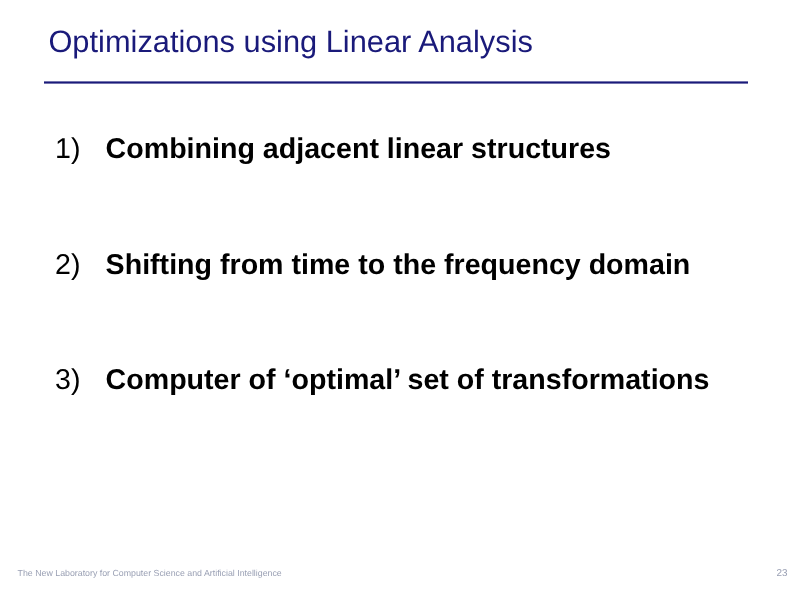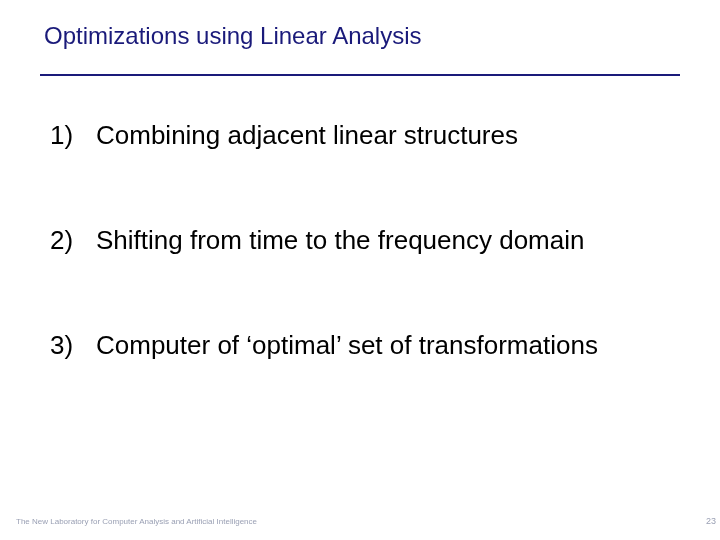--- a/index.html
+++ b/index.html
@@ -17,21 +17,21 @@
     width: 720px;
     height: 540px;
     position: relative;
     box-sizing: border-box;
   }
   .title {
     position: absolute;
     top: 22px;
     left: 44px;
     right: 44px;
-    font-size: 24px;
+    font-size: 28px;
     color: #1a1a7a;
     font-weight: 400;
     letter-spacing: 0px;
     padding-bottom: 6px;
   }
   .title-rule {
     position: absolute;
     top: 74px;
     left: 40px;
     width: 640px;
@@ -49,20 +49,21 @@
     color: #000000;
     margin-bottom: 74px;
     display: flex;
   }
   .item .num {
     width: 46px;
     flex: 0 0 46px;
   }
   .item .txt {
     flex: 1 1 auto;
+    font-weight: bold;
   }
   .footer-left {
     position: absolute;
     left: 16px;
     bottom: 14px;
     font-size: 8px;
     color: #9aa0b4;
     font-family: Verdana, Geneva, sans-serif;
   }
   .footer-right {
@@ -95,17 +96,17 @@
       <div class="txt">Shifting from time to the frequency domain</div>
     </div>
 
     <div class="item">
       <div class="num">3)</div>
       <div class="txt">Computer of ‘optimal’ set of transformations</div>
     </div>
 
   </div>
 
-  <div class="footer-left">The New Laboratory for Computer Analysis and Artificial Intelligence</div>
+  <div class="footer-left">The New Laboratory for Computer Science and Artificial Intelligence</div>
 
   <div class="footer-right">23</div>
 
 </div>
 
 </body></html>

